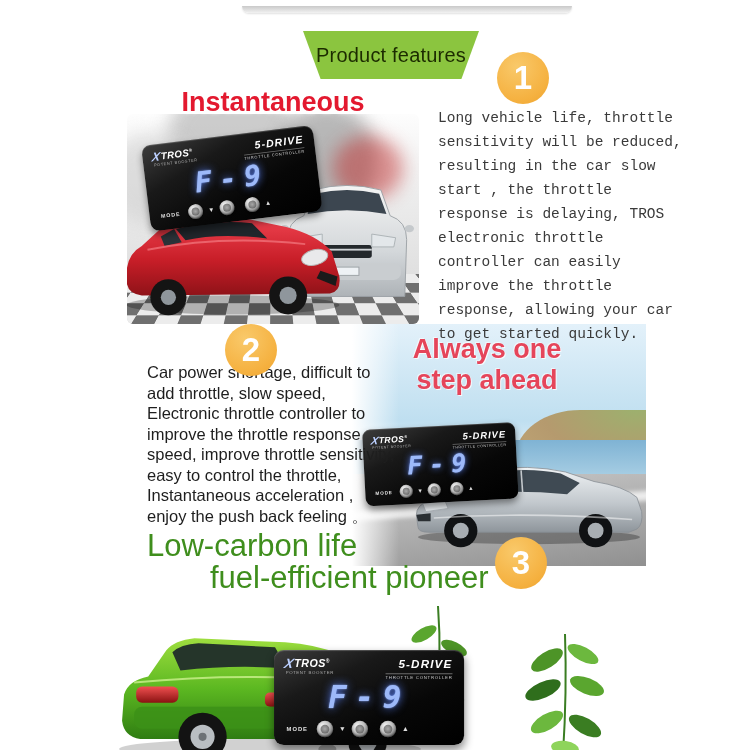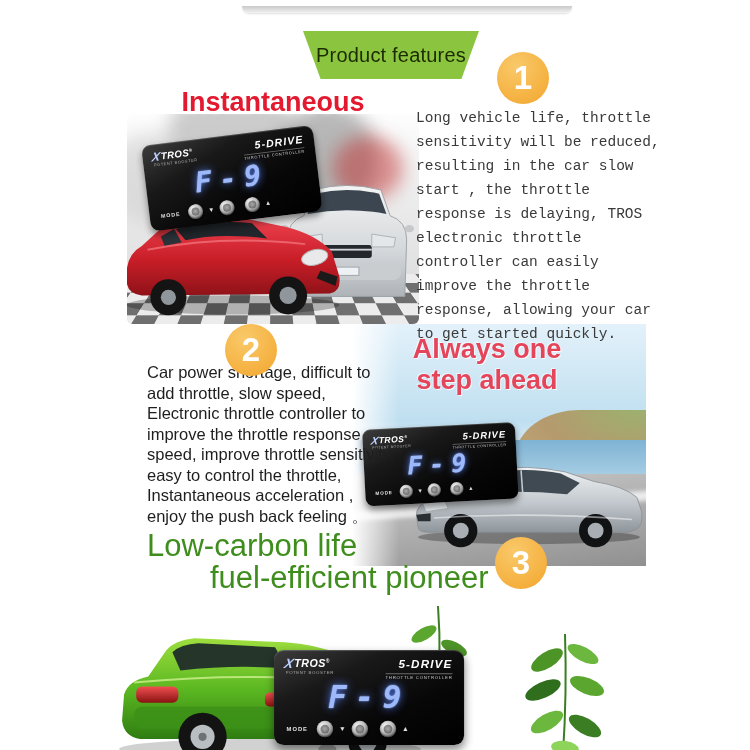--- a/index.html
+++ b/index.html
@@ -32,21 +32,21 @@
     font-weight:bold;font-size:27px;line-height:28px;color:#e3192f;z-index:5;
     text-shadow:1px 1px 0 #fff,-1px -1px 0 #fff,1px -1px 0 #fff,-1px 1px 0 #fff,2px 2px 4px rgba(255,255,255,.9);}
   .h2-red{position:absolute;left:0;top:10px;width:270px;text-align:center;
     font-weight:bold;font-size:27px;line-height:31px;color:#e5455a;z-index:4;
     text-shadow:1px 1px 0 rgba(255,255,255,.8),-1px -1px 0 rgba(255,255,255,.6);}
   .h-green{position:absolute;font-size:31px;line-height:32px;color:#3f8e1d;z-index:6;}
   #h3a{left:133px;top:524px;}
   #h3b{left:196px;top:556px;}
 
   
-  .txt1{position:absolute;left:402px;top:100px;width:248px;
+  .txt1{position:absolute;left:424px;top:100px;width:248px;
     font-family:"Liberation Mono",monospace;font-size:14.5px;line-height:24px;
     color:#3a3a3a;z-index:5;}
   .txt2{position:absolute;left:133px;top:356px;width:250px;
     font-size:16.5px;line-height:20.5px;color:#1e1e1e;z-index:6;}
   .txt3{position:absolute;left:410px;top:593px;width:238px;
     font-size:18px;line-height:20px;color:#262626;z-index:7;}
 
   
   .photo1{position:absolute;left:113px;top:108px;width:292px;height:210px;
     background:linear-gradient(180deg,#fdfdfd 0%,#ececec 40%,#d8d8d8 100%);

